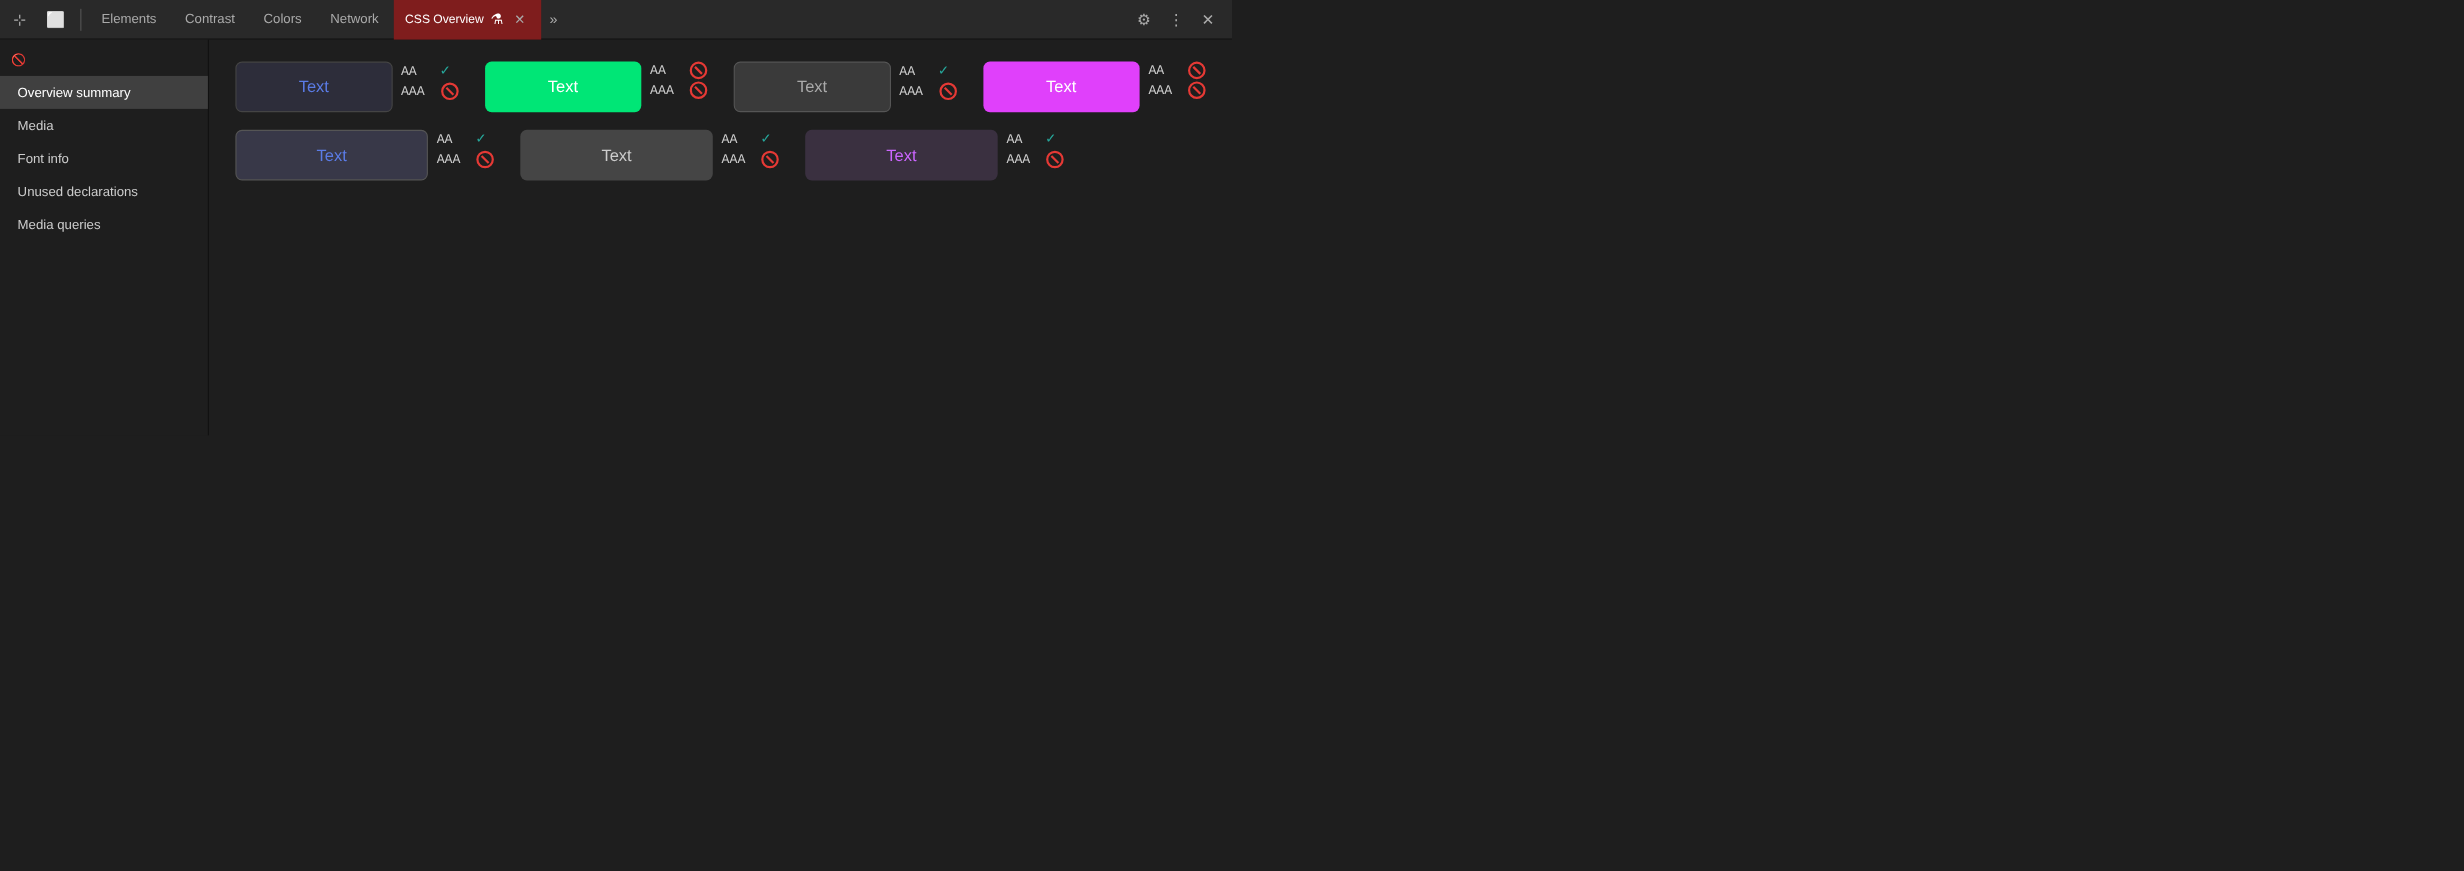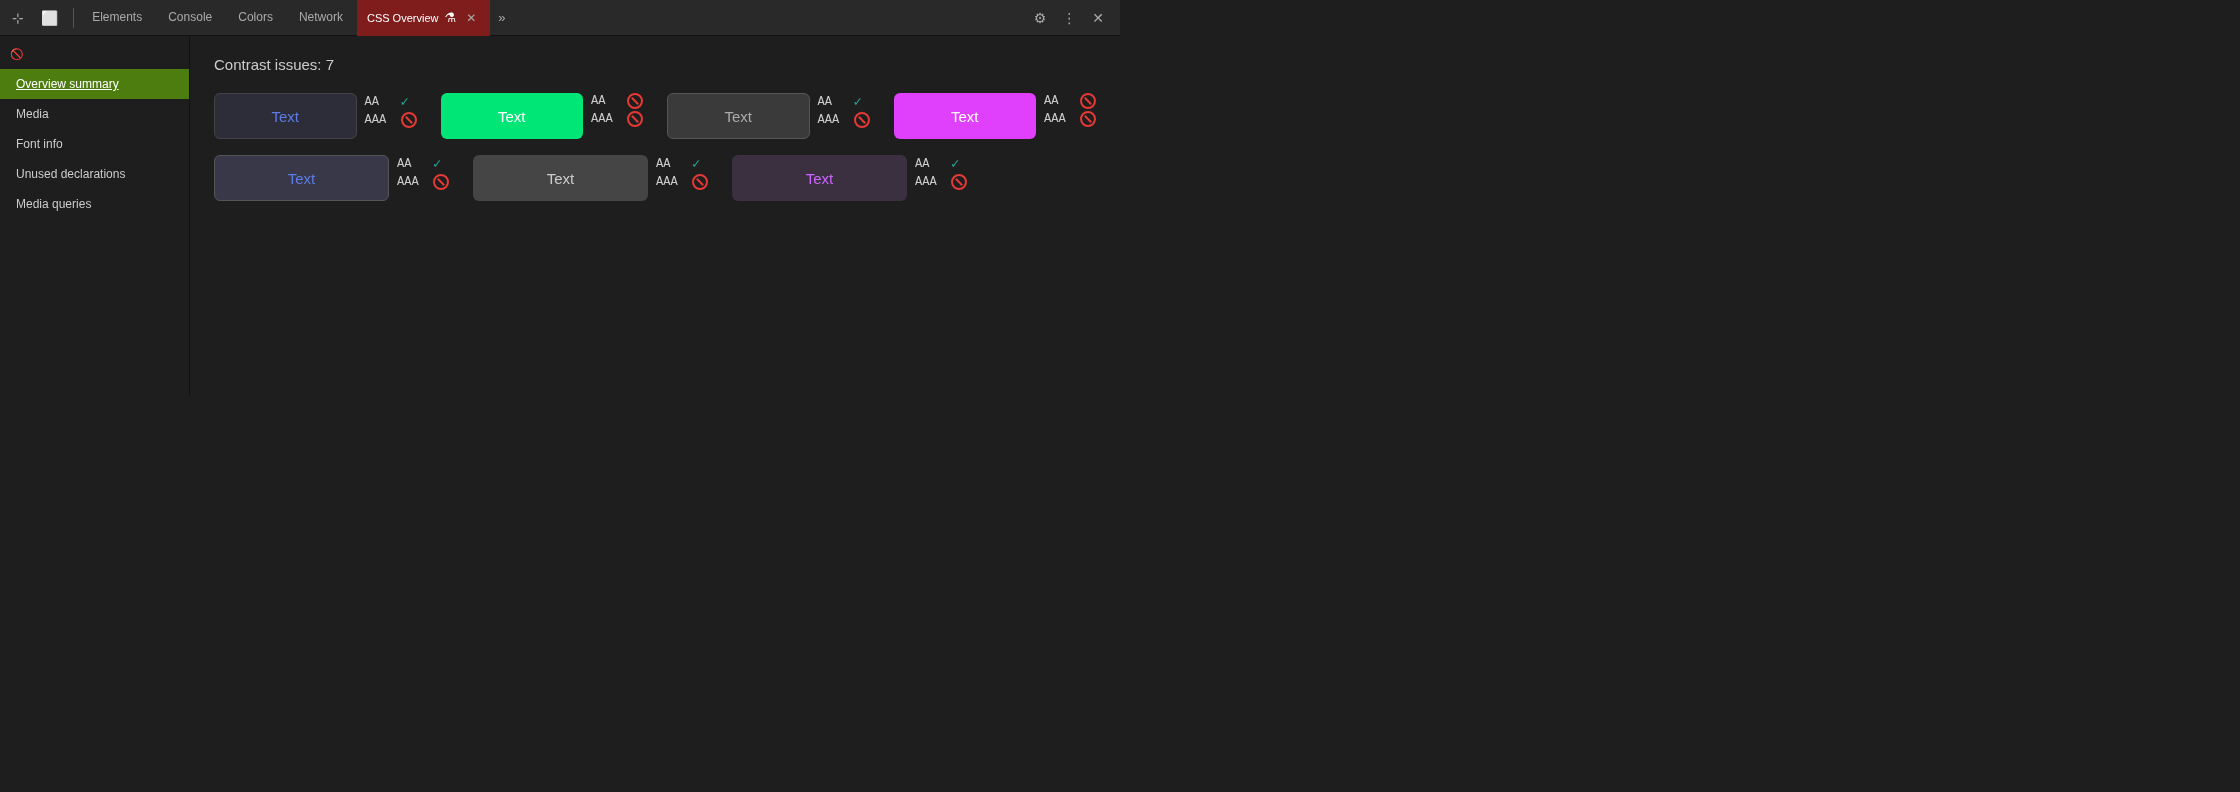--- a/index.html
+++ b/index.html
@@ -100,23 +100,22 @@
     .sidebar-top-icon {
       padding: 4px 10px 8px;
     }
     .sidebar-item {
       padding: 8px 16px;
       cursor: pointer;
       color: #ccc;
       font-size: 12px;
     }
     .sidebar-item.active {
-      background: #4d7c0f;
+      background: #404040;
       color: #fff;
-      text-decoration: underline;
     }
 
     
     .content {
       flex: 1;
       padding: 20px 24px;
       overflow: auto;
     }
     .contrast-title {
       font-size: 15px;
@@ -228,21 +227,21 @@
     }
   </style>
 </head>
 <body>
 
 <div class="tab-bar">
   <span class="tab-bar-icon">⊹</span>
   <span class="tab-bar-icon">⬜</span>
   <div class="tab-divider"></div>
   <div class="tab-item">Elements</div>
-  <div class="tab-item">Console</div>
+  <div class="tab-item">Contrast</div>
   <div class="tab-item">Colors</div>
   <div class="tab-item">Network</div>
   <div class="tab-css-overview">
     <span>CSS Overview</span>
     <span class="tab-flask">⚗</span>
     <span class="tab-close">✕</span>
   </div>
   <span class="tab-more">»</span>
   <div class="tab-spacer"></div>
   <div class="tab-actions">
@@ -257,21 +256,20 @@
   <div class="sidebar">
     <div class="sidebar-top-icon">🚫</div>
     <div class="sidebar-item active">Overview summary</div>
     <div class="sidebar-item">Media</div>
     <div class="sidebar-item">Font info</div>
     <div class="sidebar-item">Unused declarations</div>
     <div class="sidebar-item">Media queries</div>
   </div>
 
   <div class="content">
-    <div class="contrast-title">Contrast issues: 7</div>
 
     <div class="contrast-grid">
 
       <div class="contrast-row">
 
         <div class="contrast-item">
           <button class="contrast-button btn-dark-blue-text">Text</button>
           <div class="contrast-checks">
             <div class="check-row">
               <span class="check-label">AA</span>

